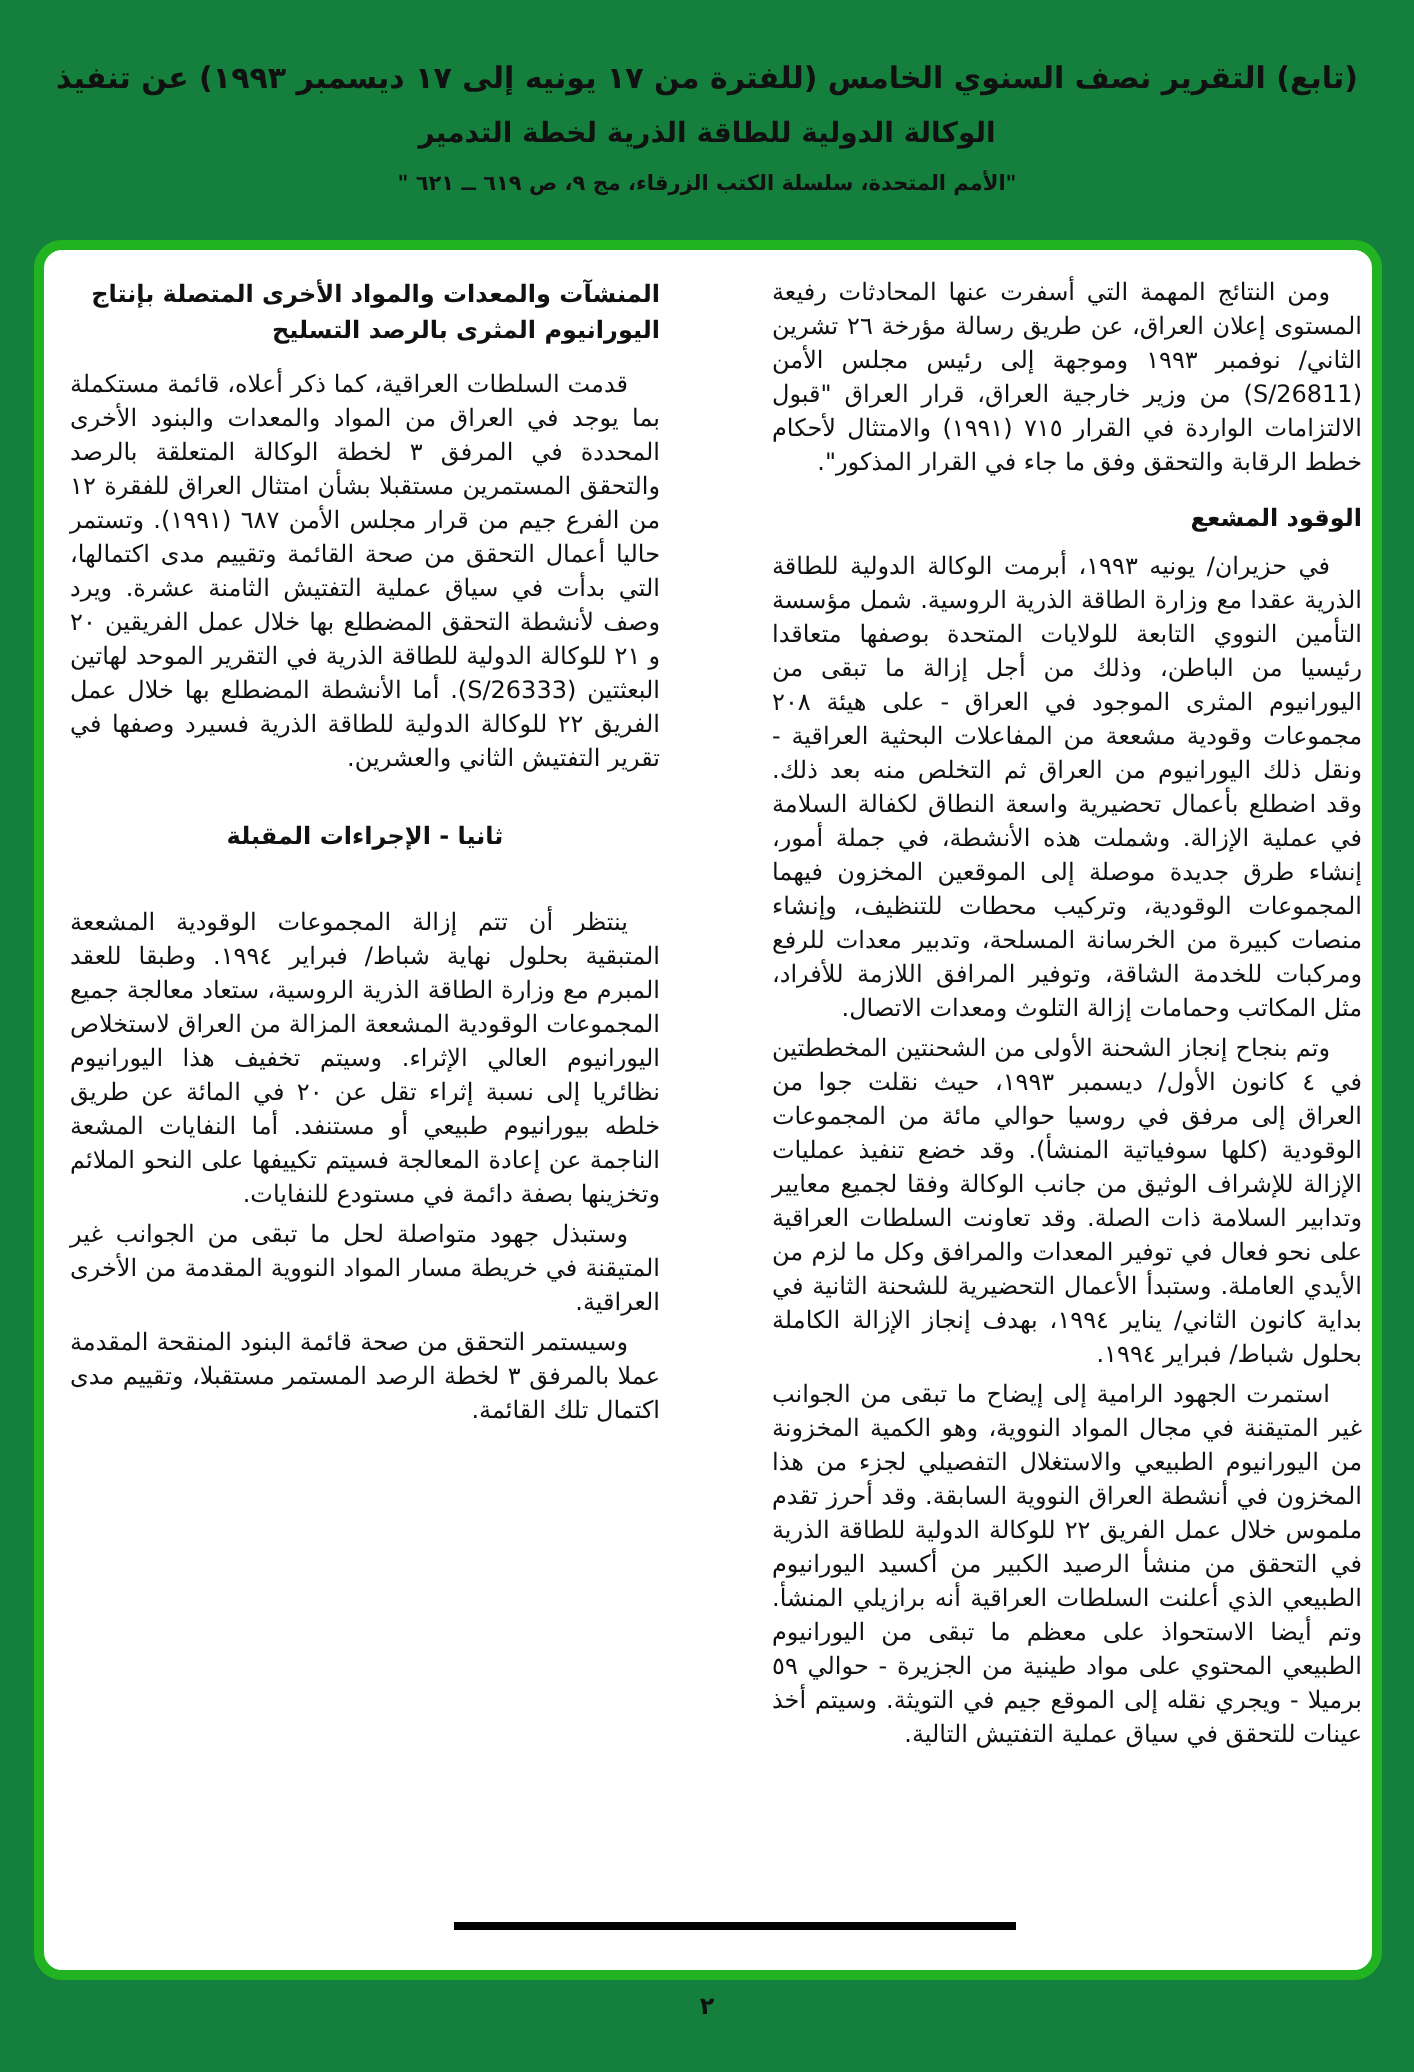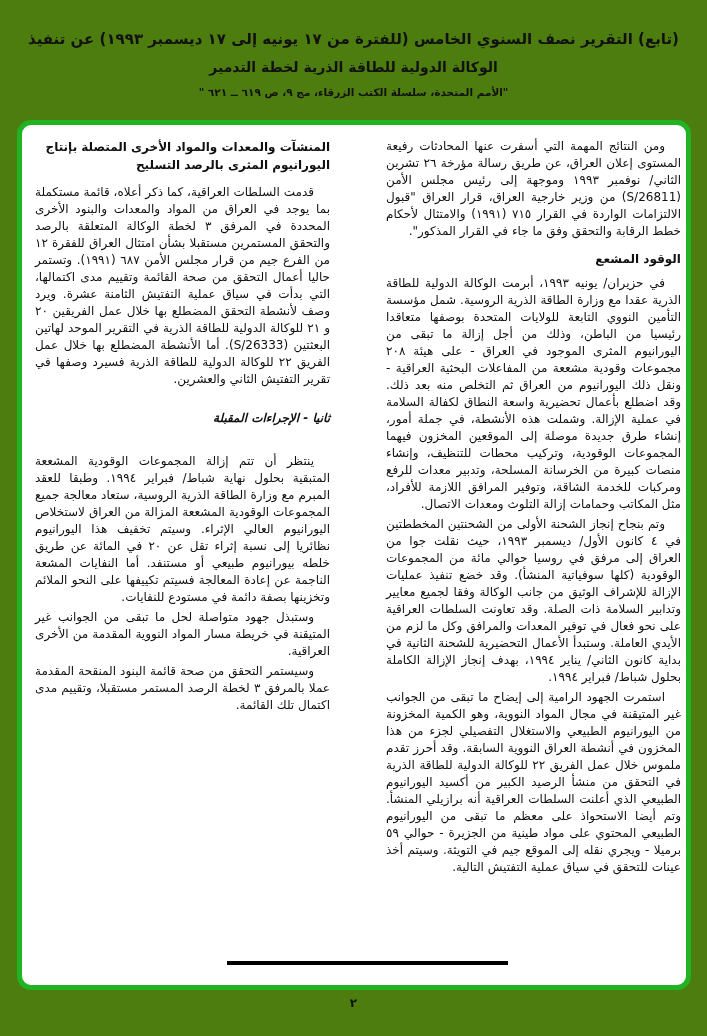--- a/index.html
+++ b/index.html
@@ -4,21 +4,21 @@
 <style>
   html, body {
     margin: 0;
     padding: 0;
     background: #ffffff;
   }
   .page {
     position: relative;
     width: 707px;
     height: 1036px;
-    background: #4d7c0f;
+    background: #15803d;
     font-family: "DejaVu Sans", sans-serif;
     direction: rtl;
     color: #111;
     overflow: hidden;
   }
 
   
   .doc-header {
     position: absolute;
     top: 28px;
@@ -76,22 +76,22 @@
     font-size: 12px;
     font-weight: bold;
     margin: 11px 0 7px 0;
     text-align: right;
   }
   .col h3.block-heading {
     margin: 0 0 10px 0;
     line-height: 18px;
   }
   .col h3.centered-heading {
+    text-align: center;
     margin: 22px 0 26px 0;
-    font-style: italic;
   }
 
   
   .end-rule {
     position: absolute;
     left: 205px;
     top: 836px;
     width: 281px;
     height: 4px;
     background: #000000;

